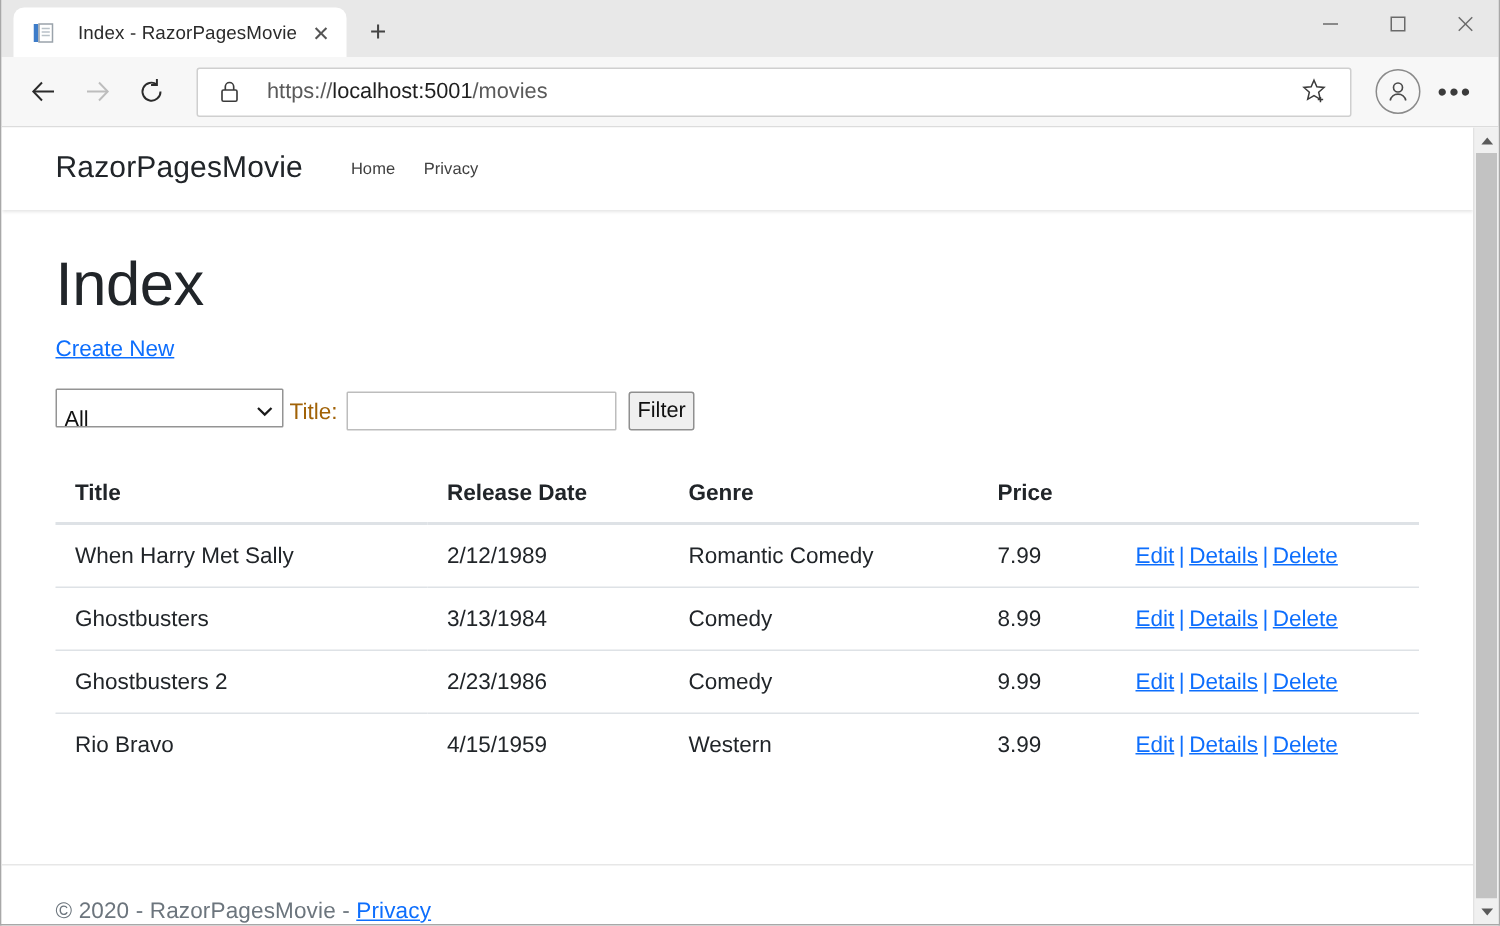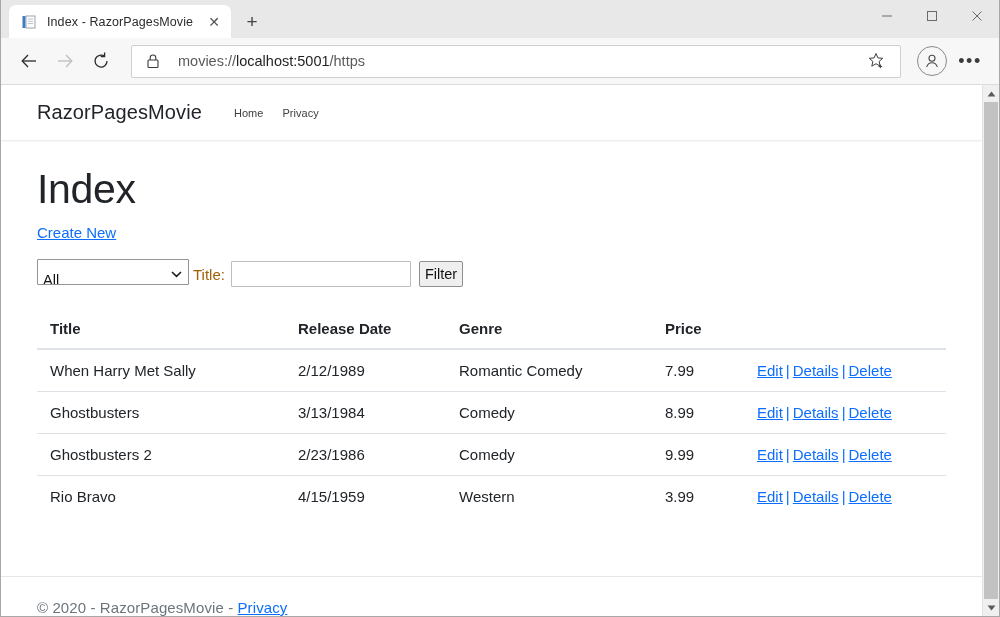--- a/index.html
+++ b/index.html
@@ -52,20 +52,21 @@
     position: relative;
   }
   .tab-title {
     flex: 1 1 auto;
     font-size: 12.5px;
     color: #2b2b2b;
     white-space: nowrap;
     overflow: hidden;
     text-overflow: ellipsis;
     letter-spacing: .1px;
+    text-align: center;
   }
   .tab-close {
     width: 22px; height: 22px;
     flex: 0 0 22px;
     display: flex;
     align-items: center;
     justify-content: center;
     color: #555;
     font-size: 14px;
     line-height: 1;
@@ -414,21 +415,21 @@
       </svg>
     </div>
 
     <div id="url-bar">
       <span id="lock-icon">
         <svg width="14" height="16" viewBox="0 0 14 16">
           <rect x="2" y="7" width="10" height="7.5" fill="none" stroke="#3b3b3b" stroke-width="1.1" rx="1"></rect>
           <path d="M4.2 7 V4.8 A2.8 2.8 0 0 1 9.8 4.8 V7" fill="none" stroke="#3b3b3b" stroke-width="1.1"></path>
         </svg>
       </span>
-      <span id="url-text"><span>movies://</span><span class="host">localhost:5001</span><span>/https</span></span>
+      <span id="url-text"><span>https://</span><span class="host">localhost:5001</span><span>/movies</span></span>
       <span id="favorite-star">
         <svg width="18" height="18" viewBox="0 0 18 18">
           <polygon points="8,1.5 9.9,5.9 14.7,6.3 11.1,9.5 12.2,14.2 8,11.7 3.8,14.2 4.9,9.5 1.3,6.3 6.1,5.9" fill="none" stroke="#3b3b3b" stroke-width="1"></polygon>
           <line x1="12.3" y1="12.6" x2="12.3" y2="16.2" stroke="#3b3b3b" stroke-width="1"></line>
           <line x1="10.5" y1="14.4" x2="14.1" y2="14.4" stroke="#3b3b3b" stroke-width="1"></line>
         </svg>
       </span>
     </div>
 
     <div id="profile-button">

